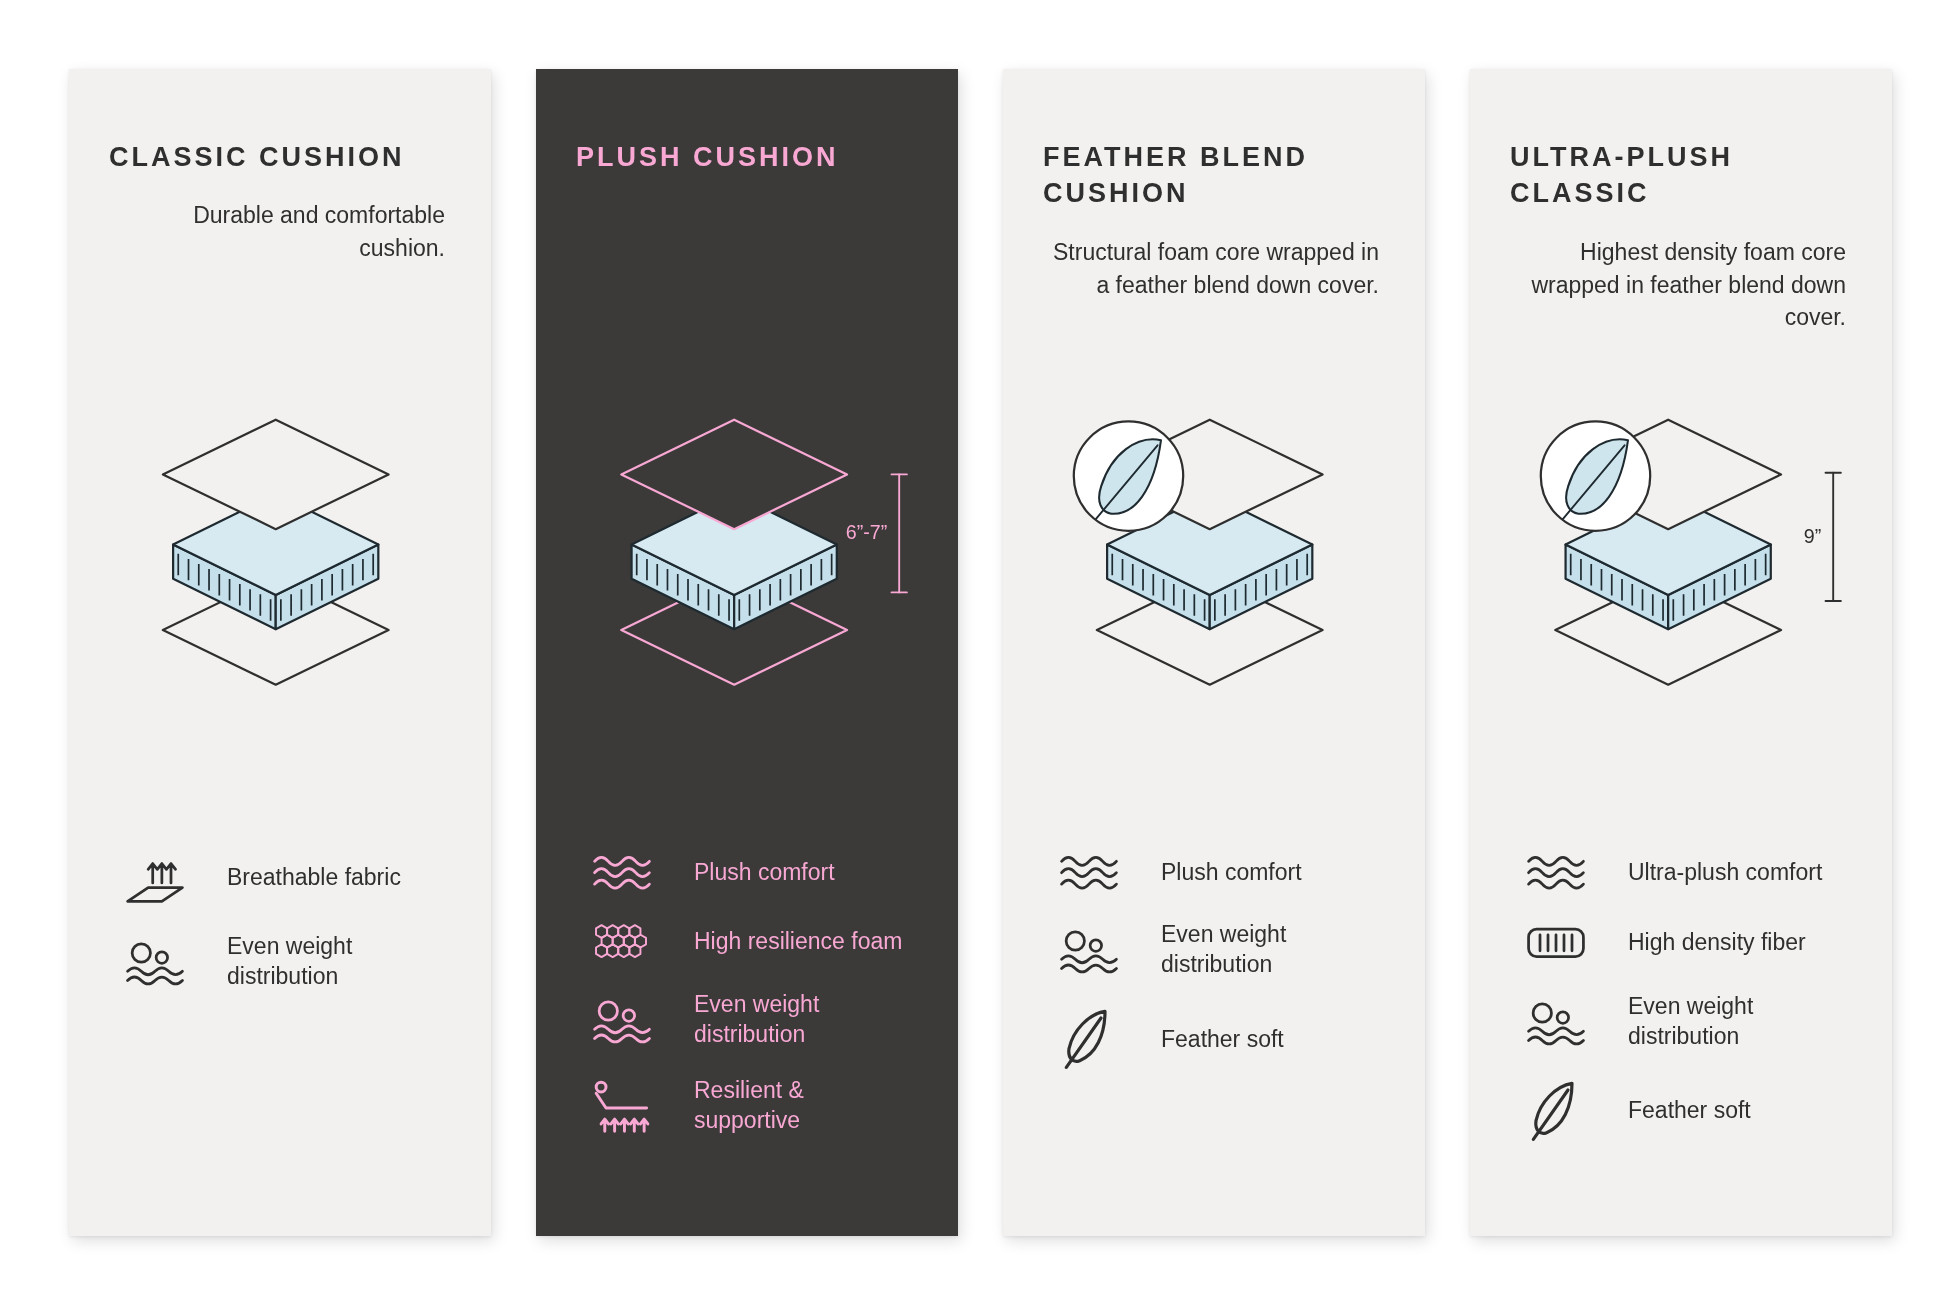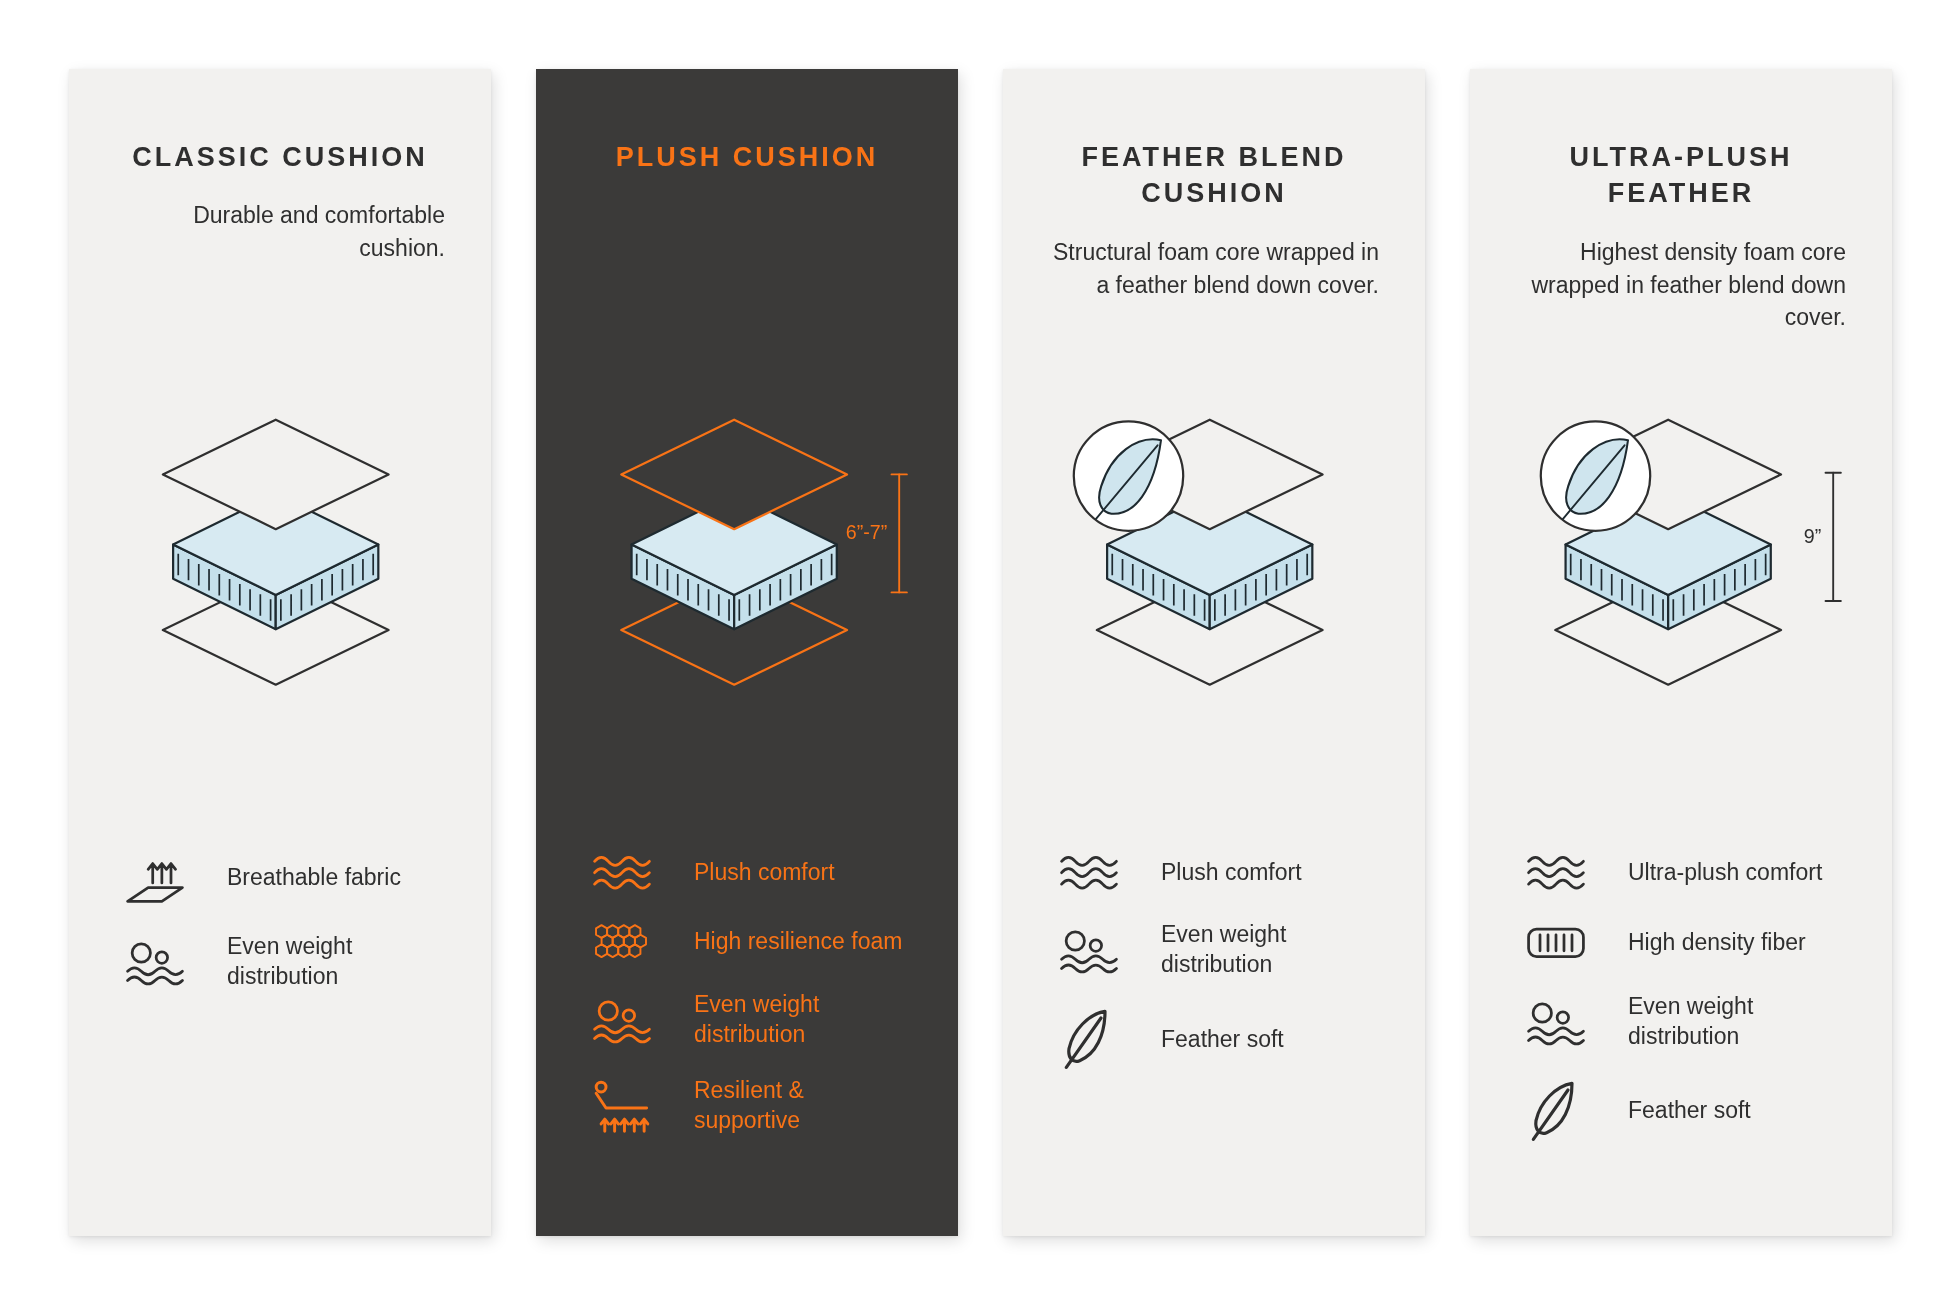--- a/index.html
+++ b/index.html
@@ -8,24 +8,24 @@
     font-family:"Liberation Sans", sans-serif;color:#2f2f2f;overflow:hidden;
   }
   .board{display:flex;gap:45px;padding:69px 46px 0 69px;}
   .panel{
     --panel-bg:#f2f1ef;
     width:422px;height:1167px;background:var(--panel-bg);
     box-sizing:border-box;padding:56px 40px 0 40px;
     box-shadow:3px 5px 14px rgba(0,0,0,.13), 0 1px 3px rgba(0,0,0,.08);
     color:#2f2f2f;display:flex;flex-direction:column;
   }
-  .panel.dark{--panel-bg:#3b3a39;background:var(--panel-bg);color:#f97316;}
+  .panel.dark{--panel-bg:#3b3a39;background:var(--panel-bg);color:#f9a8d4;}
   .panel-header{height:250px;}
   .panel-title{
-    font-size:27px;font-weight:700;letter-spacing:3px;text-align:center;
+    font-size:27px;font-weight:700;letter-spacing:3px;
     line-height:1.35;margin:14px 0 0 0;
   }
   .panel-desc{
     font-size:23px;line-height:1.42;text-align:right;max-width:330px;
     margin:24px auto 0 auto;
   }
   .stack-area{height:420px;display:flex;justify-content:center;align-items:flex-start;}
   .stack-svg{width:372px;height:321px;margin-top:18px;display:block;}
   .layer{fill:var(--panel-bg);stroke:currentColor;stroke-width:2.6;stroke-linejoin:round;}
   .foam-top{fill:#d7eaf2;stroke:#1e2a30;stroke-width:2.6;stroke-linejoin:round;}
@@ -240,21 +240,21 @@
               <line x1="7" y1="46" x2="33" y2="9"></line>
             </svg>
         </span>
         <span class="feat-label">Feather soft</span>
       </li>
     </ul>
   </section>
 
   <section class="panel">
     <div class="panel-header">
-      <h2 class="panel-title">ULTRA-PLUSH FEATHER</h2>
+      <h2 class="panel-title">ULTRA-PLUSH CLASSIC</h2>
       <p class="panel-desc">Highest density foam core wrapped in feather blend down cover.</p>
     </div>
     <div class="stack-area">
       <svg class="stack-svg" viewBox="0 0 400 345">
         <g transform="translate(0,0)">
           <polygon class="layer" points="185,198 317,262 185,326 53,262"></polygon>
           <g>
             <polygon class="foam-side" points="65,162 185,221 185,261 65,202"></polygon>
             <polygon class="foam-side" points="305,162 185,221 185,261 305,202"></polygon>
             <g class="foam-stripes">

